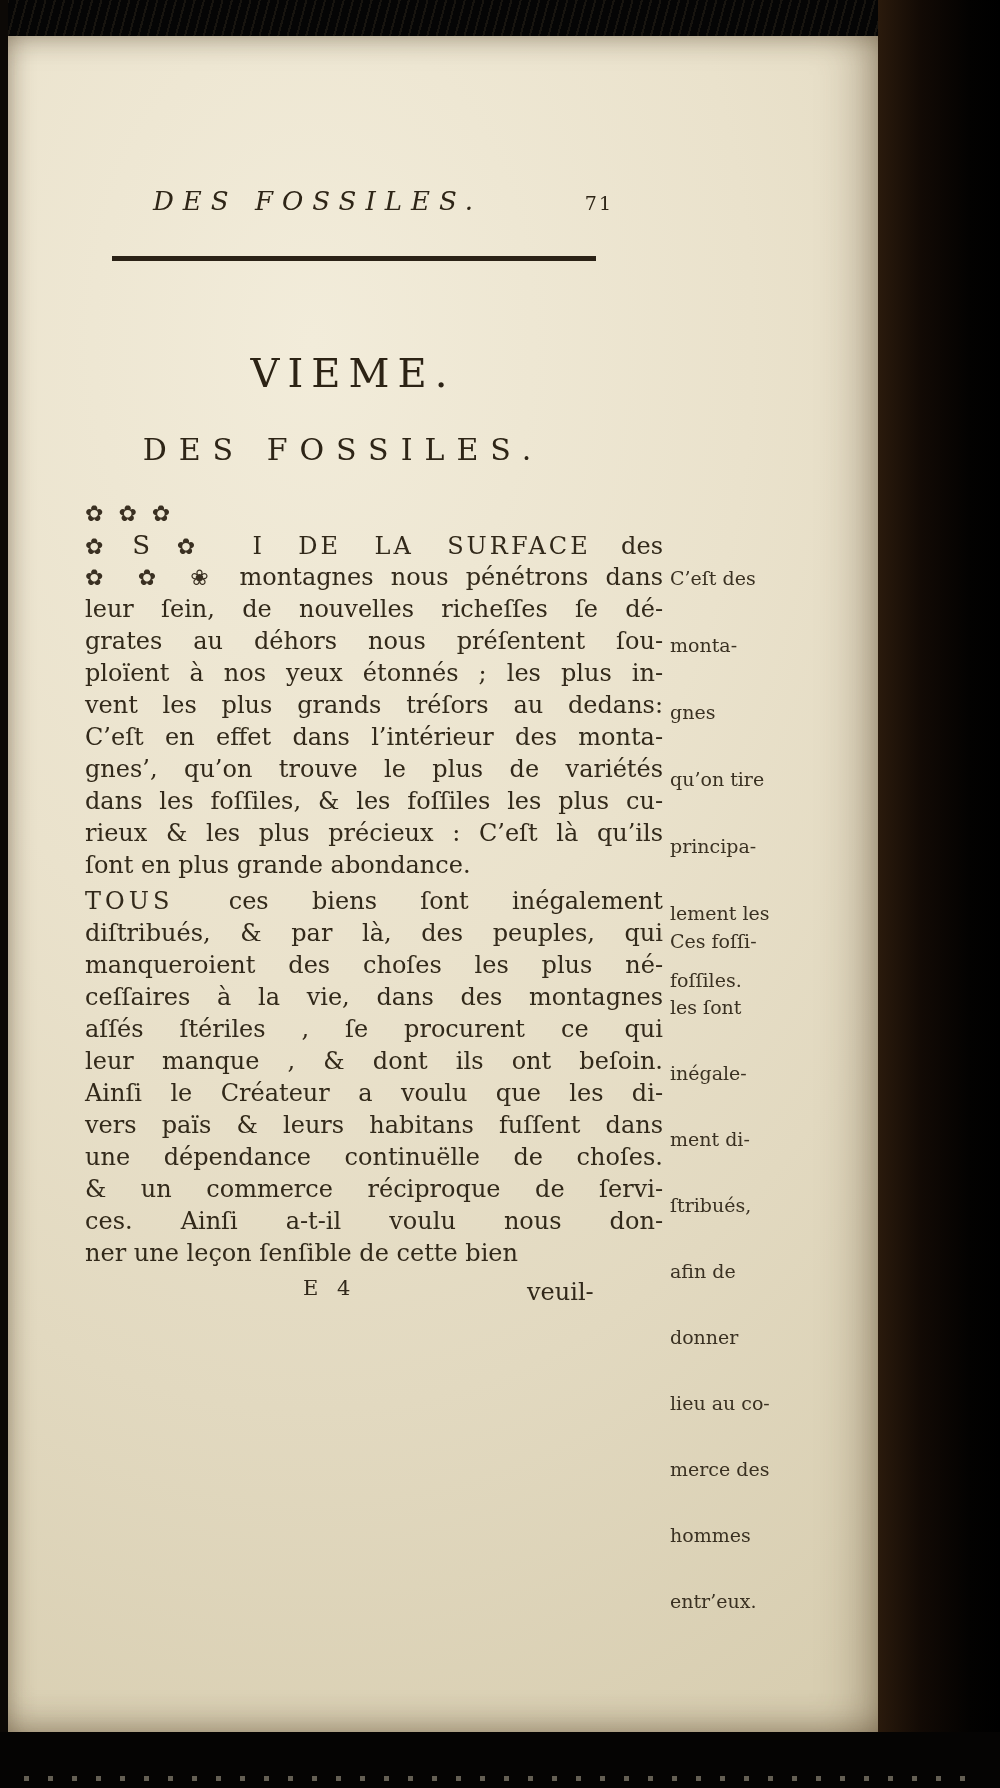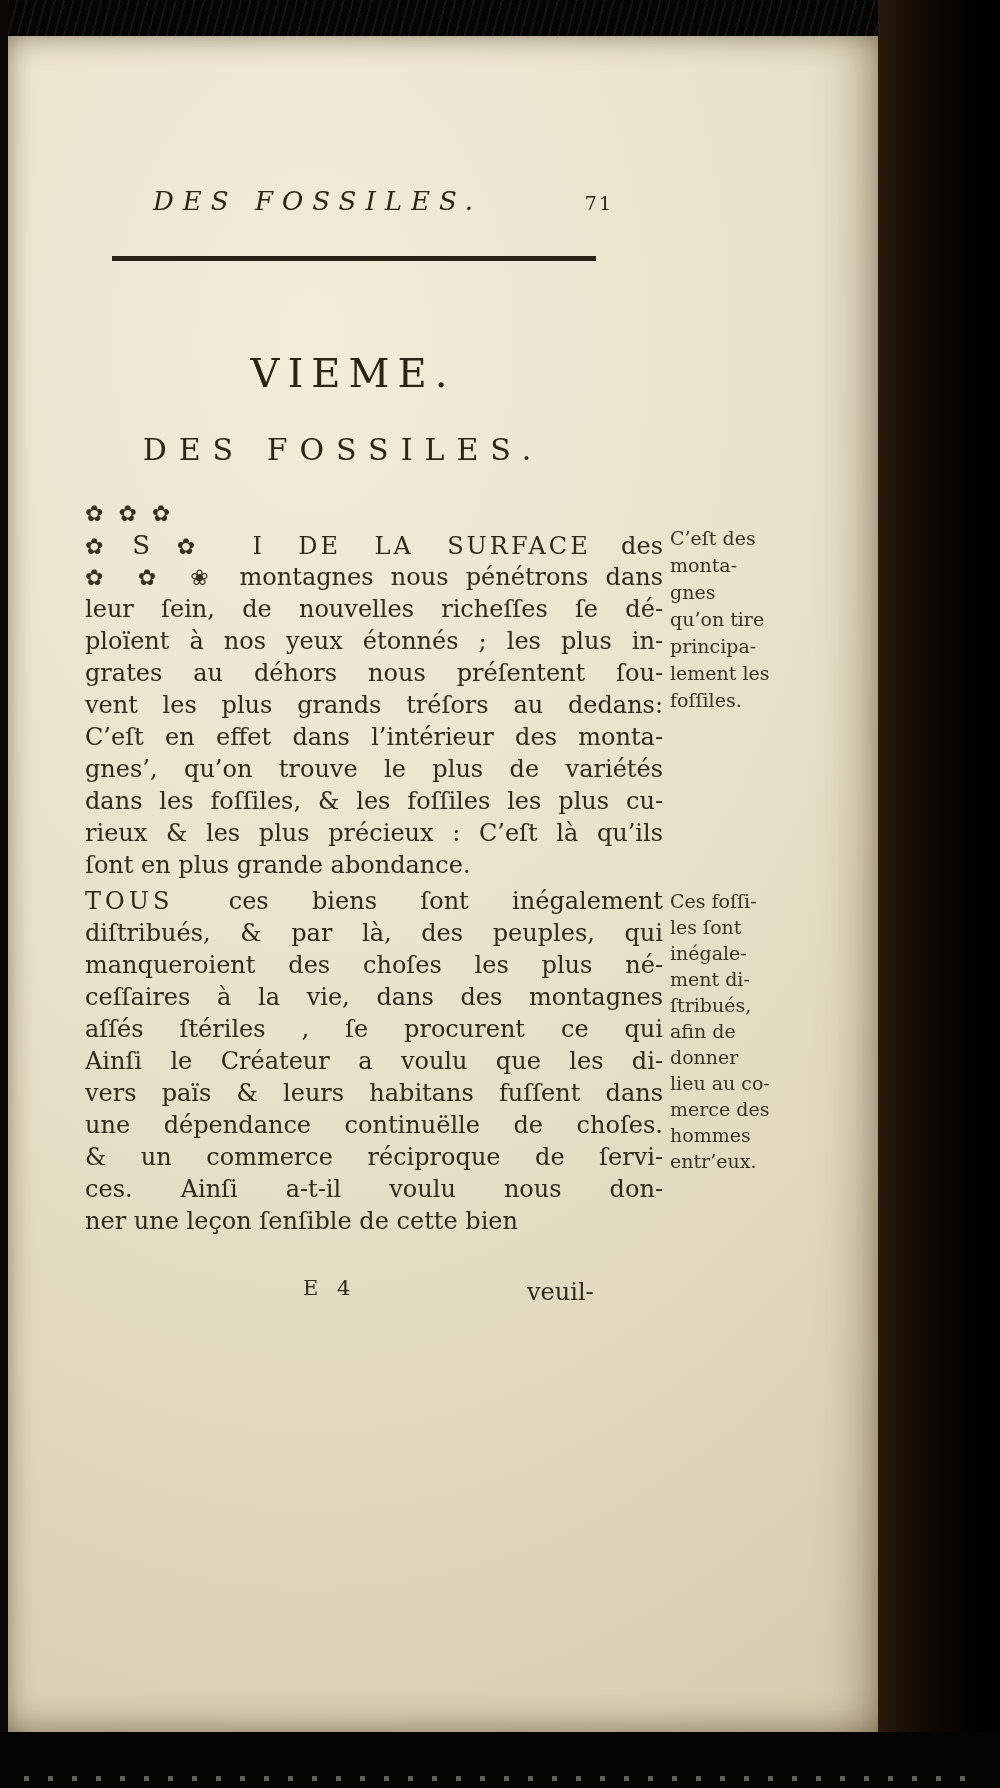--- a/index.html
+++ b/index.html
@@ -42,21 +42,21 @@
   .tline{height:32px;line-height:32px;font-size:24px;text-align:justify;
     text-align-last:justify;color:#32291a;}
   .tline.start{text-align-last:left;}
   .orn{font-family:"DejaVu Sans", sans-serif;font-size:22px;letter-spacing:4px;color:#3a3022;}
   .init{font-size:26px;letter-spacing:2px;padding:0 2px;}
   .caps{letter-spacing:3px;}
   .lead{letter-spacing:4px;margin-right:12px;}
 
   .mnote{position:absolute;left:662px;width:208px;}
   .m1{top:489px;} .m2{top:852px;}
-  .mline{height:27px;line-height:27px;font-size:19px;white-space:nowrap;color:#3a3122;}
+  .mline{height:27px;line-height:27px;font-size:19px;white-space:nowrap;color:#3a3122;margin-top:40px;}
   .m2 .mline{height:26px;line-height:26px;}
 
   .foot{position:absolute;top:1240px;left:77px;width:578px;height:36px;}
   .sig{position:absolute;left:218px;top:0;font-size:21px;letter-spacing:6px;}
   .catch{position:absolute;left:442px;top:2px;font-size:24px;}
 </style>
 </head>
 <body>
 
 <div class="scan">
@@ -76,22 +76,22 @@
     <div class="rule"></div>
 
     <div class="chap c2">VIEME.</div>
     <div class="sect">DES FOSSILES.</div>
 
     <div class="para p1">
       <div class="tline start"><span class="orn">✿ ✿ ✿</span></div>
       <div class="tline"><span class="orn">✿</span><span class="init">S</span><span class="orn">✿</span> <span class="caps">I DE LA SURFACE</span> <span>des</span></div>
       <div class="tline"><span class="orn">✿ ✿ ❀</span> <span>montagnes nous pénétrons dans</span></div>
       <div class="tline">leur ſein, de nouvelles richeſſes ſe dé-</div>
+      <div class="tline">grates au déhors nous préſentent ſou-</div>
       <div class="tline">ploïent à nos yeux étonnés ; les plus in-</div>
-      <div class="tline">grates au déhors nous préſentent ſou-</div>
       <div class="tline">vent les plus grands tréſors au dedans:</div>
       <div class="tline">C’eſt en effet dans l’intérieur des monta-</div>
       <div class="tline">gnes’, qu’on trouve le plus de variétés</div>
       <div class="tline">dans les foſſiles, &amp; les foſſiles les plus cu-</div>
       <div class="tline">rieux &amp; les plus précieux : C’eſt là qu’ils</div>
       <div class="tline start">ſont en plus grande abondance.</div>
     </div>
 
     <div class="mnote m1">
       <div class="mline">C’eſt des</div>
@@ -102,20 +102,21 @@
       <div class="mline">lement les</div>
       <div class="mline">foſſiles.</div>
     </div>
 
     <div class="para p2">
       <div class="tline"><span class="lead">TOUS</span> <span>ces biens ſont inégalement</span></div>
       <div class="tline">diſtribués, &amp; par là, des peuples, qui</div>
       <div class="tline">manqueroient des choſes les plus né-</div>
       <div class="tline">ceſſaires à la vie, dans des montagnes</div>
       <div class="tline">aſſés ſtériles , ſe procurent ce qui</div>
+      <div class="tline">leur manque , &amp; dont ils ont beſoin.</div>
       <div class="tline">Ainſi le Créateur a voulu que les di-</div>
       <div class="tline">vers païs &amp; leurs habitans fuſſent dans</div>
       <div class="tline">une dépendance continuëlle de choſes.</div>
       <div class="tline">&amp; un commerce réciproque de ſervi-</div>
       <div class="tline">ces.  Ainſi a-t-il voulu nous don-</div>
       <div class="tline start">ner une leçon ſenſible de cette bien</div>
     </div>
 
     <div class="mnote m2">
       <div class="mline">Ces foſſi-</div>

